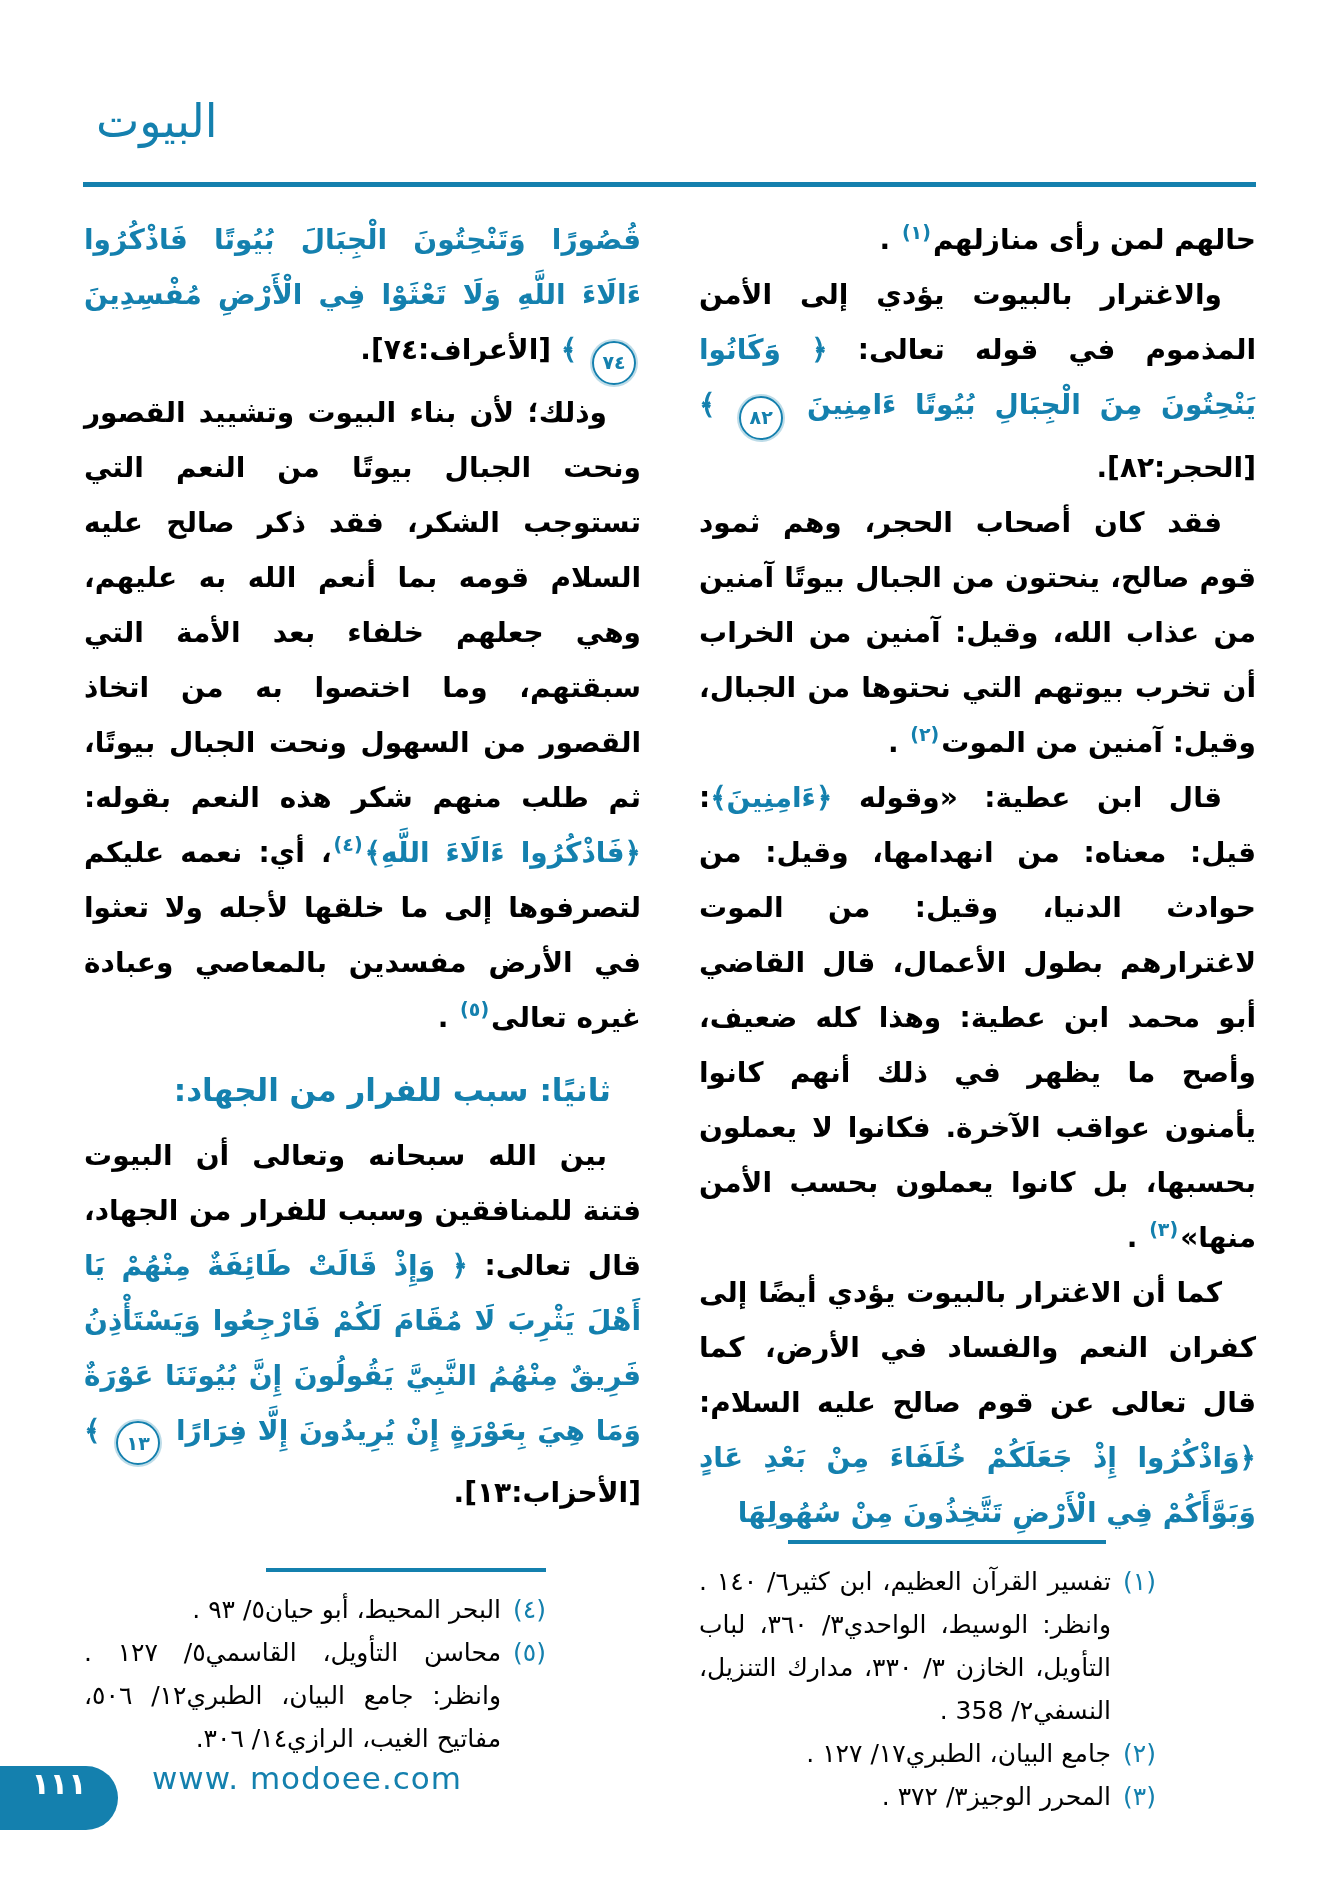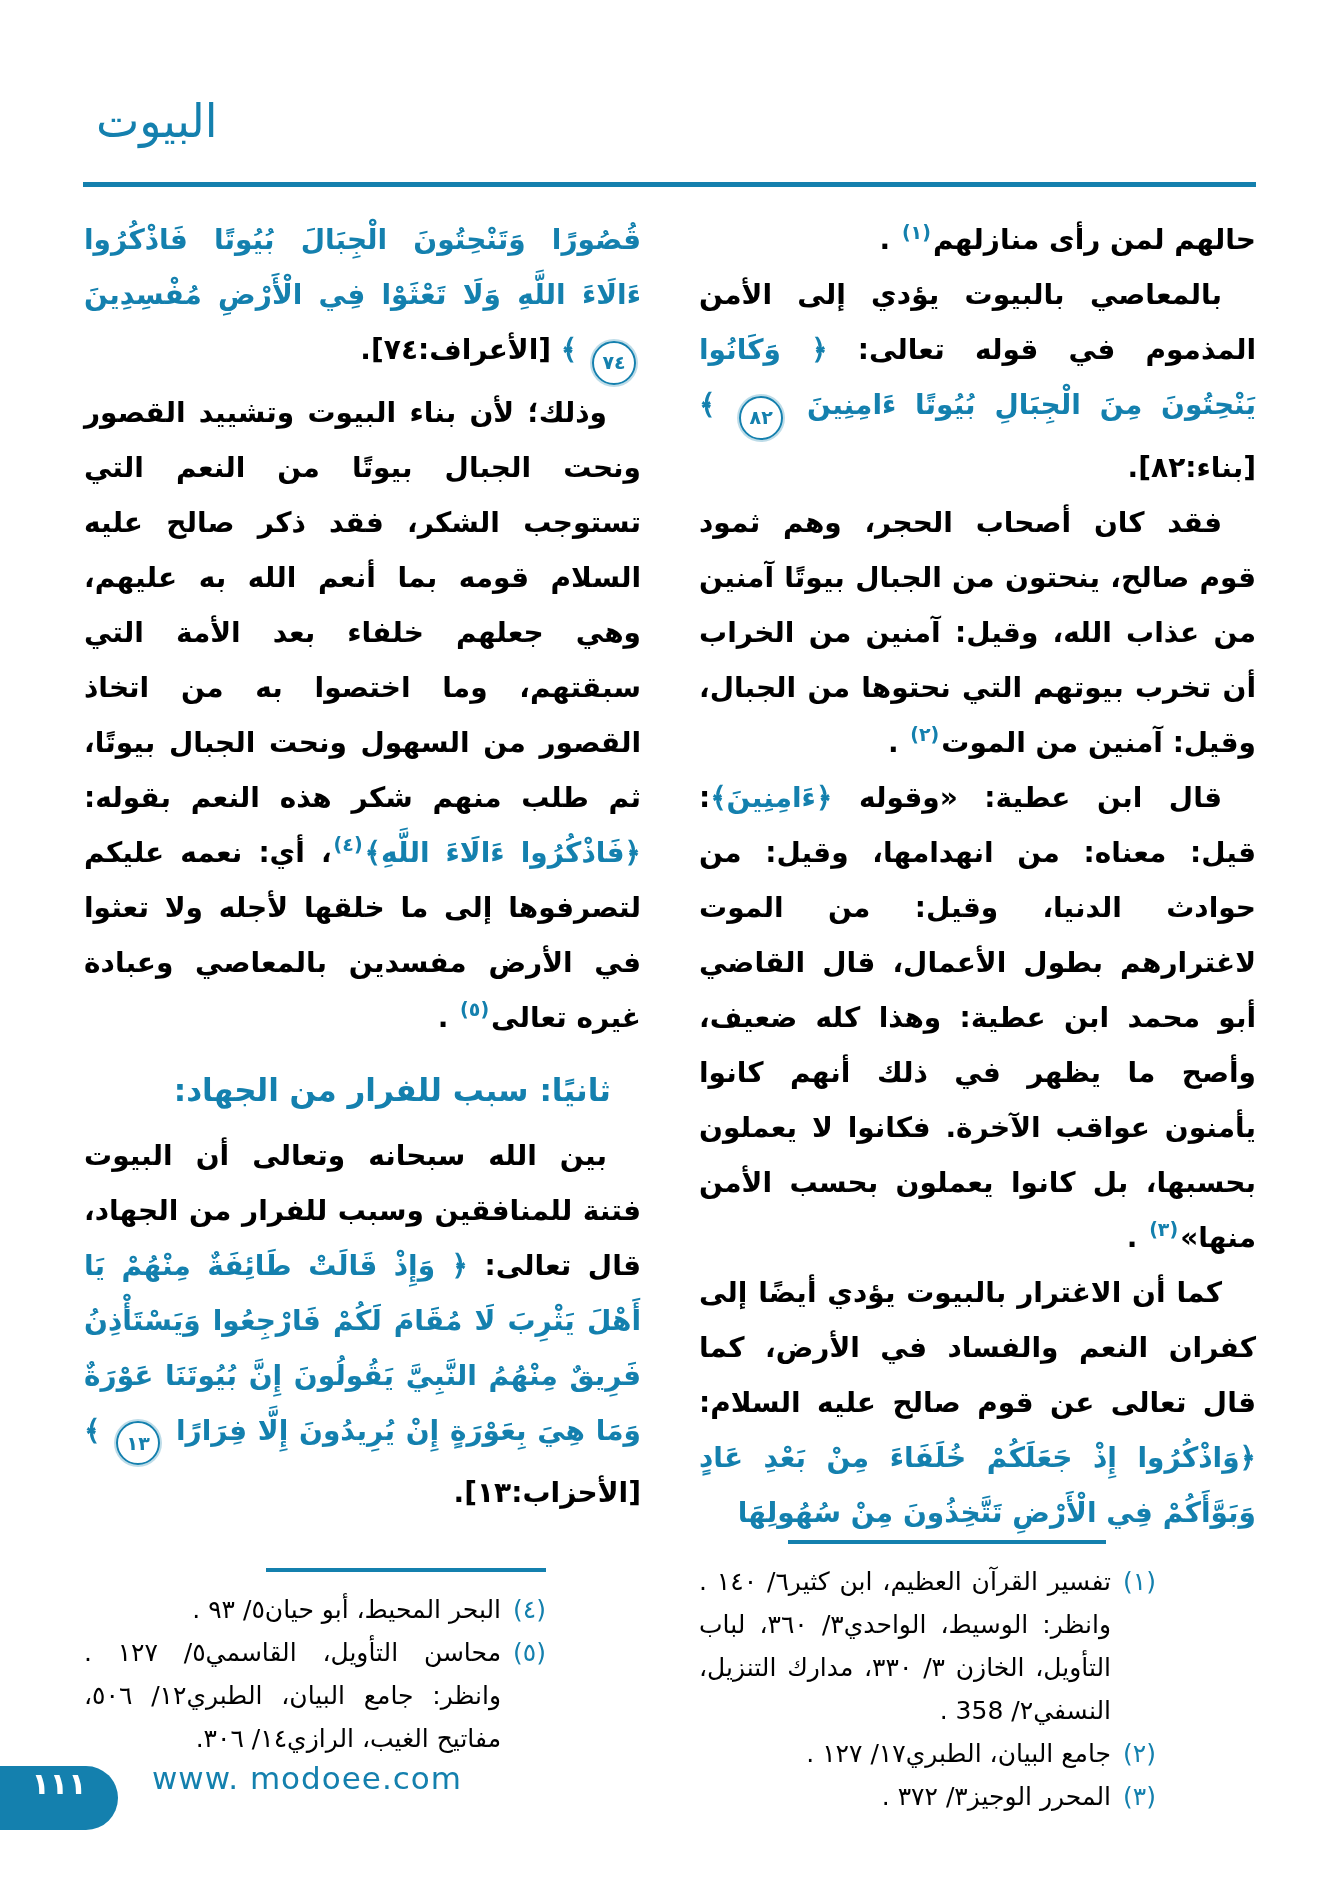--- a/index.html
+++ b/index.html
@@ -61,21 +61,21 @@
 <body>
 
 <div class="page">
 
   <div class="running-head">البيوت</div>
   <div class="head-rule"></div>
 
   <div class="column col-right">
     <div class="col-body">
         <p class="para no-indent"><span>حالهم لمن رأى منازلهم</span><sup class="ref">(١)</sup><span> .</span></p>
-        <p class="para"><span>بالمعاصي بالبيوت يؤدي إلى الأمن المذموم في قوله تعالى: </span><span class="q">﴿ وَكَانُوا يَنْحِتُونَ مِنَ الْجِبَالِ بُيُوتًا ءَامِنِينَ </span><span class="ayah">٨٢</span><span class="q"> ﴾</span><span> [بناء:٨٢].</span></p>
+        <p class="para"><span>والاغترار بالبيوت يؤدي إلى الأمن المذموم في قوله تعالى: </span><span class="q">﴿ وَكَانُوا يَنْحِتُونَ مِنَ الْجِبَالِ بُيُوتًا ءَامِنِينَ </span><span class="ayah">٨٢</span><span class="q"> ﴾</span><span> [الحجر:٨٢].</span></p>
         <p class="para"><span>فقد كان أصحاب الحجر، وهم ثمود قوم صالح، ينحتون من الجبال بيوتًا آمنين من عذاب الله، وقيل: آمنين من الخراب أن تخرب بيوتهم التي نحتوها من الجبال، وقيل: آمنين من الموت</span><sup class="ref">(٢)</sup><span> .</span></p>
         <p class="para"><span>قال ابن عطية: «وقوله </span><span class="q">﴿ءَامِنِينَ﴾</span><span>: قيل: معناه: من انهدامها، وقيل: من حوادث الدنيا، وقيل: من الموت لاغترارهم بطول الأعمال، قال القاضي أبو محمد ابن عطية: وهذا كله ضعيف، وأصح ما يظهر في ذلك أنهم كانوا يأمنون عواقب الآخرة. فكانوا لا يعملون بحسبها، بل كانوا يعملون بحسب الأمن منها»</span><sup class="ref">(٣)</sup><span> .</span></p>
         <p class="para"><span>كما أن الاغترار بالبيوت يؤدي أيضًا إلى كفران النعم والفساد في الأرض، كما قال تعالى عن قوم صالح عليه السلام: </span><span class="q">﴿وَاذْكُرُوا إِذْ جَعَلَكُمْ خُلَفَاءَ مِنْ بَعْدِ عَادٍ وَبَوَّأَكُمْ فِي الْأَرْضِ تَتَّخِذُونَ مِنْ سُهُولِهَا</span></p>
       </div>
     <div class="footnote-area">
       <div class="fn-rule"></div>
       <div class="fn-list">
           <div class="fn-row">
             <span class="fn-marker">(١)</span>
             <span class="fn-text">تفسير القرآن العظيم، ابن كثير٦/ ١٤٠ . وانظر: الوسيط، الواحدي٣/ ٣٦٠، لباب التأويل، الخازن ٣/ ٣٣٠، مدارك التنزيل، النسفي٢/ 358 .</span>

